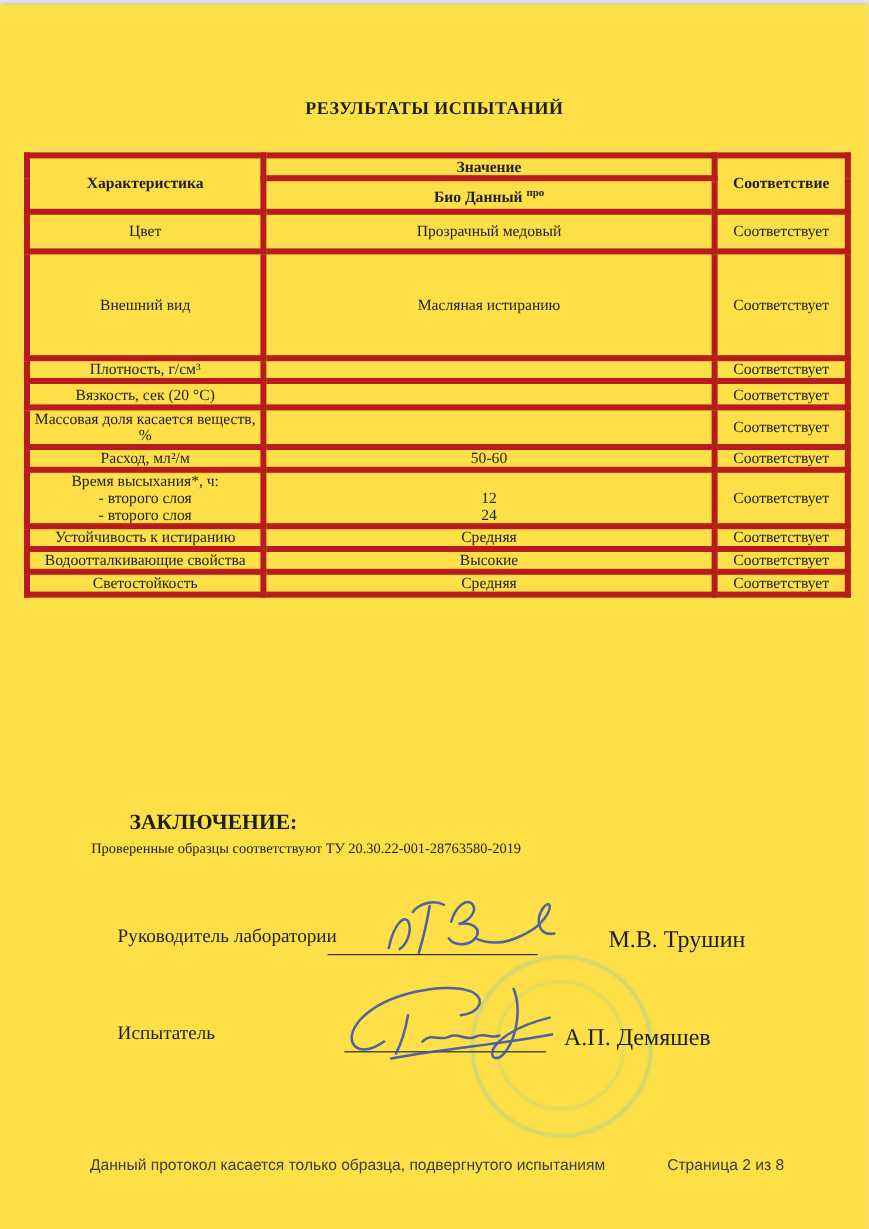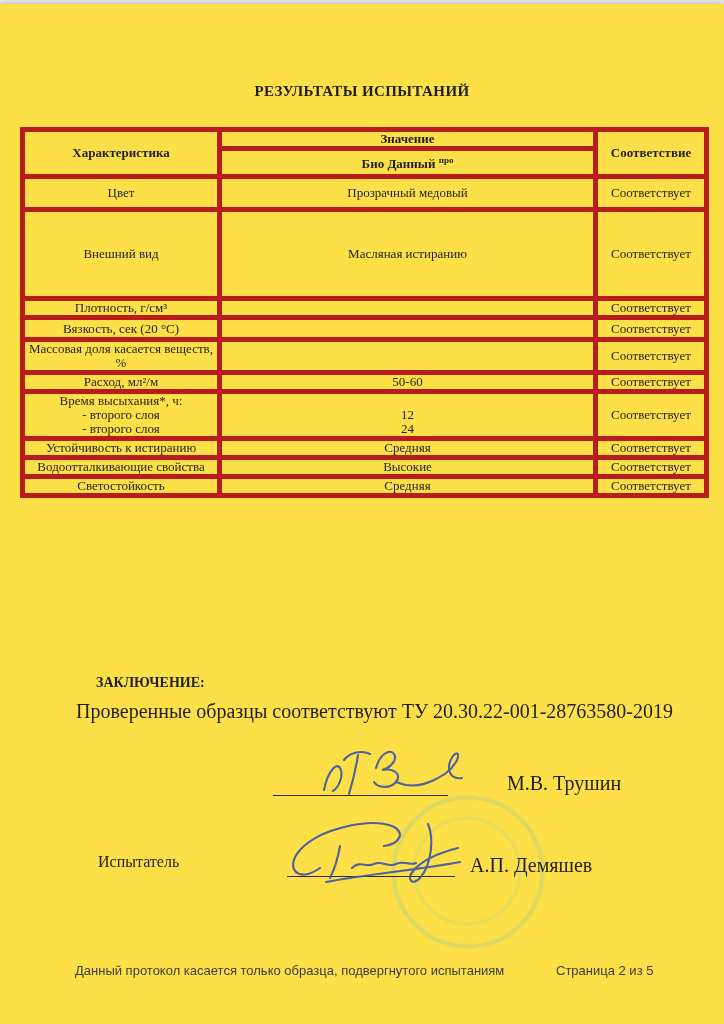--- a/index.html
+++ b/index.html
@@ -25,26 +25,26 @@
   }
   table.results td{
     border:5px solid #b91c1c;
     text-align:center;vertical-align:middle;
     padding:0 3px;overflow:hidden;
   }
   td.hdr{font-weight:bold;}
   sup.sup{font-size:9px;font-weight:bold;}
   .ln{min-height:14px;}
   .conclusion-heading{
-    position:absolute;left:96px;top:671px;margin:0;
-    font-size:14px;font-weight:bold;
+    position:absolute;left:108px;top:671px;margin:0;
+    font-size:18px;font-weight:bold;
   }
   .conclusion-text{
     position:absolute;left:76px;top:696px;margin:0;
-    font-size:20px;
+    font-size:12px;
     text-align:center;
   }
   .sig-label{position:absolute;font-size:16px;white-space:nowrap;}
   .sig-name{position:absolute;font-size:20px;white-space:nowrap;}
   .sig-line{position:absolute;height:0;border-bottom:1.4px solid #2a2a2a;}
   .sig-svg{position:absolute;}
   .stamp{
     position:absolute;left:392px;top:792px;width:146px;height:146px;
     border:3px solid rgba(132,198,180,.38);
     border-radius:50%;
@@ -150,20 +150,21 @@
     </tbody>
   </table>
 
   <p class="conclusion-heading">ЗАКЛЮЧЕНИЕ:</p>
   <p class="conclusion-text">Проверенные образцы соответствуют ТУ 20.30.22-001-28763580-2019</p>
 
   <div class="stamp">
     <div class="stamp-inner"></div>
   </div>
 
+  <span class="sig-label" style="left:98px;top:768px">Руководитель лаборатории</span>
   <span class="sig-line" style="left:273px;top:791px;width:175px"></span>
   <svg class="sig-svg" style="left:318px;top:740px" width="150" height="56" viewBox="0 0 150 56">
     <g fill="none" stroke-width="2.1" stroke-linecap="round" opacity="0.92">
       <path d="M6 46 C10 26 20 16 23 26 C25 34 20 44 15 47" stroke="#4157a6"></path>
       <path d="M26 16 C32 8 44 6 52 10 M40 11 C38 24 34 40 31 50" stroke="#4157a6"></path>
       <path d="M58 24 C62 10 72 4 76 10 C80 16 72 24 64 26 C76 24 84 30 78 38 C72 45 60 44 56 38" stroke="#4157a6"></path>
       <path d="M78 38 C92 44 104 42 116 36 C124 32 132 28 138 18 C142 11 140 6 135 12 C128 22 130 36 144 34" stroke="#4157a6"></path>
     </g>
   </svg>
   <span class="sig-name" style="left:507px;top:768px">М.В. Трушин</span>
@@ -175,15 +176,15 @@
       <path d="M38 52 C16 68 2 52 18 34 C38 12 88 2 110 10 C124 16 118 28 102 30" stroke="#4157a6"></path>
       <path d="M58 30 C56 42 52 54 48 62" stroke="#4157a6"></path>
       <path d="M70 52 C78 44 84 52 92 48 C100 44 106 52 114 48 C122 44 128 50 134 47" stroke="#4157a6"></path>
       <path d="M146 8 C152 22 150 48 138 62 C131 70 124 64 131 55 C142 42 160 36 176 32" stroke="#4157a6"></path>
       <path d="M44 66 C86 58 136 54 178 46" stroke="#4157a6"></path>
     </g>
   </svg>
   <span class="sig-name" style="left:470px;top:850px">А.П. Демяшев</span>
 
   <span class="footer-note">Данный протокол касается только образца, подвергнутого испытаниям</span>
-  <span class="footer-page">Страница 2 из 5</span>
+  <span class="footer-page">Страница 2 из 8</span>
 
 </div>
 
 </body></html>

